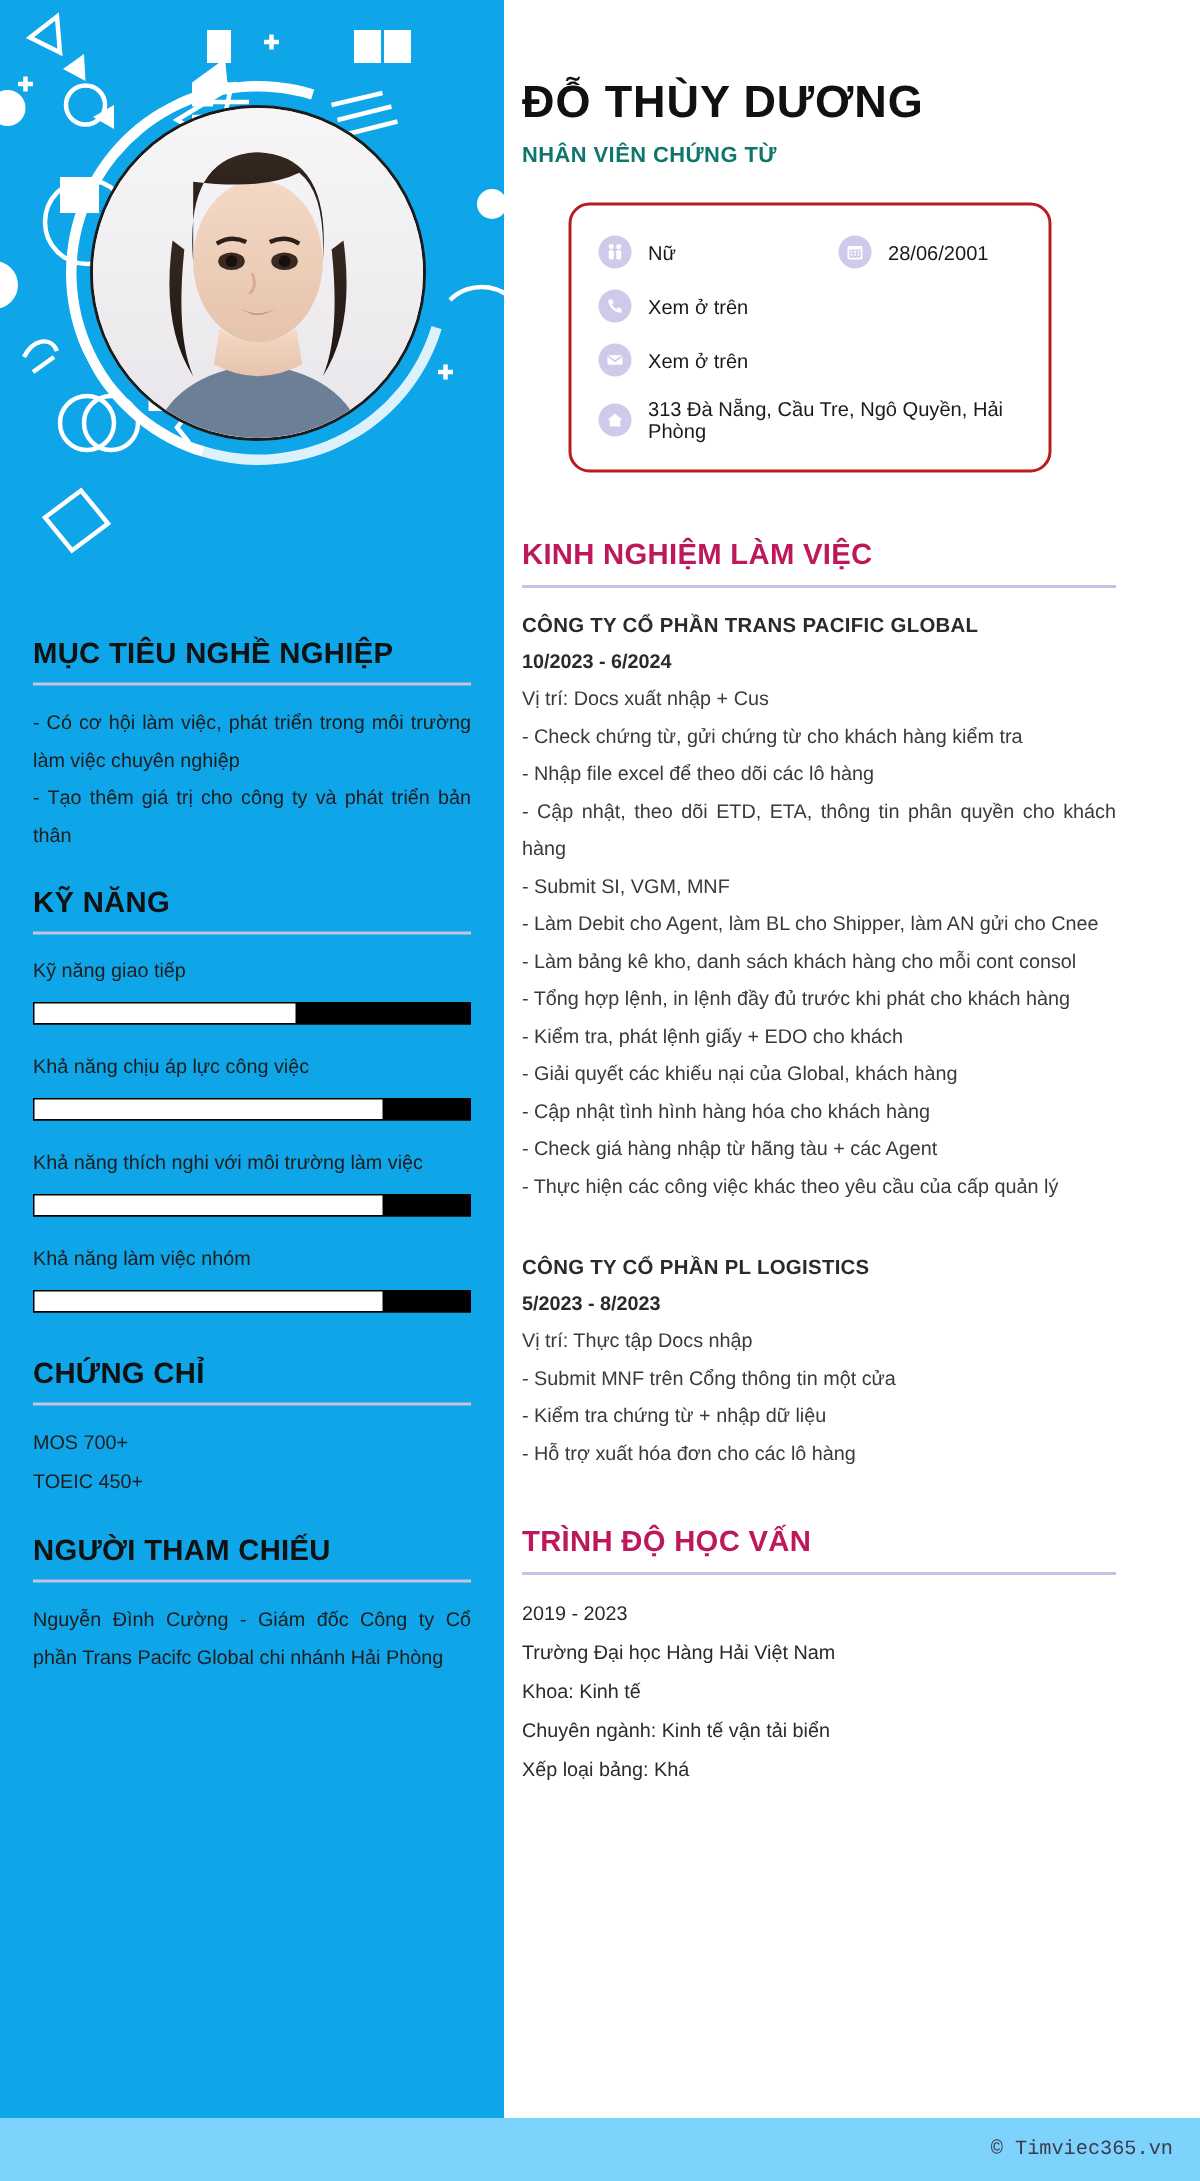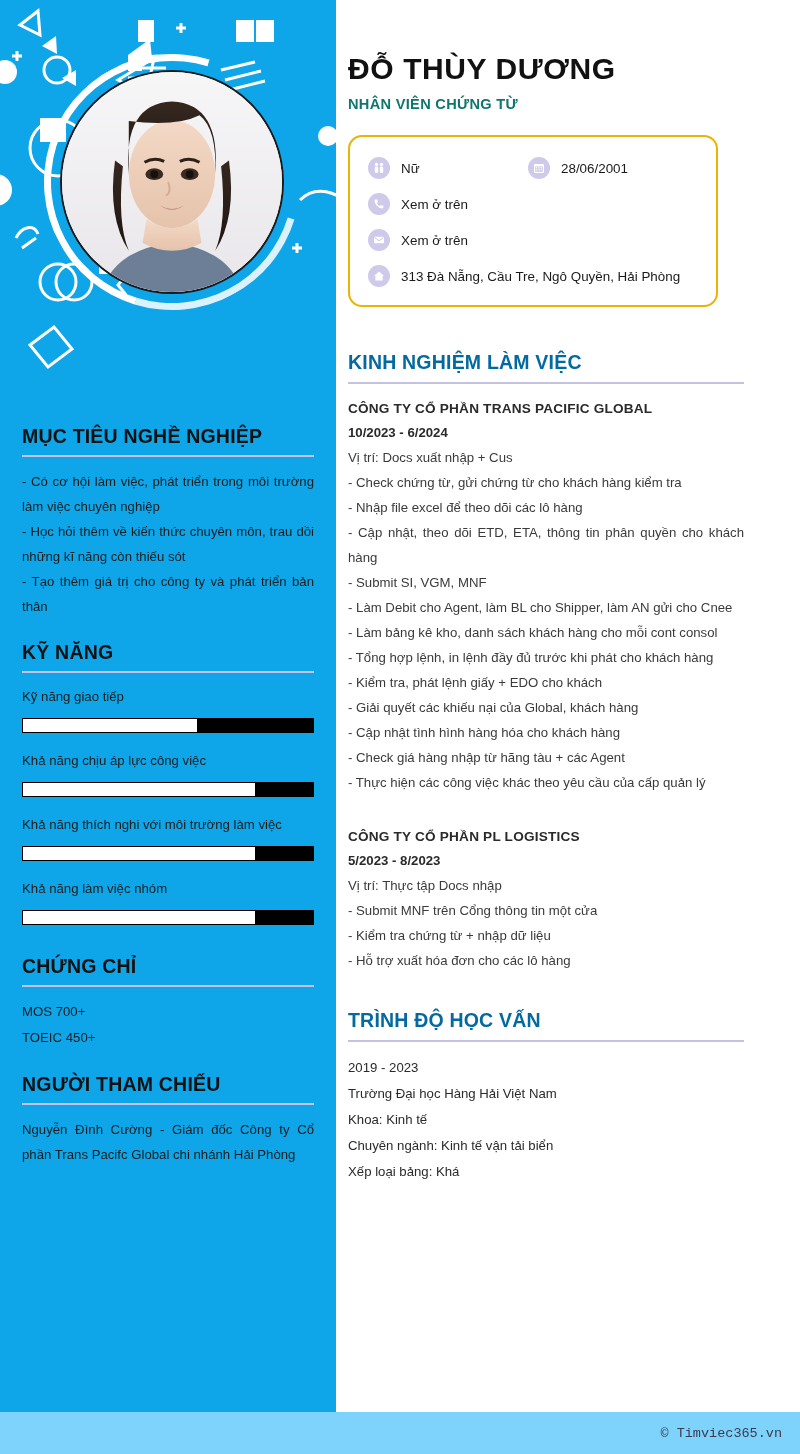--- a/index.html
+++ b/index.html
@@ -71,41 +71,42 @@
     text-transform: uppercase;
   }
   .job-title {
     margin-top: 10px;
     font-size: 14.6px; font-weight: bold; letter-spacing: .3px; color: #0f766e;
     text-transform: uppercase;
   }
 
   .contact-box {
     margin-top: 23px;
-    border: 2px solid #eab308; border-radius: 14px;
+    border: 2px solid #b91c1c; border-radius: 14px;
     padding: 20px 18px 18px 18px;
-    width: 370px;
+    width: 322px;
+    margin-left: 31px;
   }
   .crow { display: flex; align-items: center; margin-bottom: 14px; }
   .crow:last-child { margin-bottom: 0; }
   .cic {
     width: 22px; height: 22px; border-radius: 50%;
     background: #cfc9ea; flex: 0 0 22px;
     display: flex; align-items: center; justify-content: center;
     margin-right: 11px;
   }
   .cic svg { display:block; }
   .ctext { font-size: 13.4px; color: #1a1a1a; }
   .crow-2col { display: flex; align-items: center; margin-bottom: 14px; }
   .crow-2col .half { display: flex; align-items: center; }
   .crow-2col .half:first-child { width: 160px; }
 
   .main-body { margin-top: 44px; width: 396px; }
   .sec-h {
-    font-size: 19.5px; font-weight: bold; color: #0369a1; letter-spacing: .2px;
+    font-size: 19.5px; font-weight: bold; color: #be185d; letter-spacing: .2px;
     text-transform: uppercase;
   }
   .sec-rule { height: 2px; background: #c6c2e2; margin: 8px 0 13px 0; }
   .company { font-size: 13.6px; font-weight: bold; color: #2a2a2a; letter-spacing:.2px; line-height: 24px; }
   .dates { font-size: 13.2px; font-weight: bold; color: #2a2a2a; line-height: 24px; }
   .pos { font-size: 13.2px; color: #3a3a3a; line-height: 25px; }
   .bullet { font-size: 13.2px; color: #3a3a3a; line-height: 25px; text-align: justify; }
   .edu-line { font-size: 13.2px; color: #2a2a2a; line-height: 26px; }
   .block-gap { height: 30px; }
   .sec-gap { height: 36px; }
@@ -203,21 +204,20 @@
         </svg>
       </div>
     </div>
 
     <div class="side-body">
 
       <div>
         <div class="side-h">MỤC TIÊU NGHỀ NGHIỆP</div>
         <div class="rule"></div>
         <div class="side-p">- Có cơ hội làm việc, phát triển trong môi trường làm việc chuyên nghiệp</div>
-        <div class="side-p">- Học hỏi thêm về kiến thức chuyên môn, trau dồi những kĩ năng còn thiếu sót</div>
         <div class="side-p">- Tạo thêm giá trị cho công ty và phát triển bản thân</div>
       </div>
 
       <div class="side-gap"></div>
 
       <div>
         <div class="side-h">KỸ NĂNG</div>
         <div class="rule"></div>
 
         <div class="skill">

